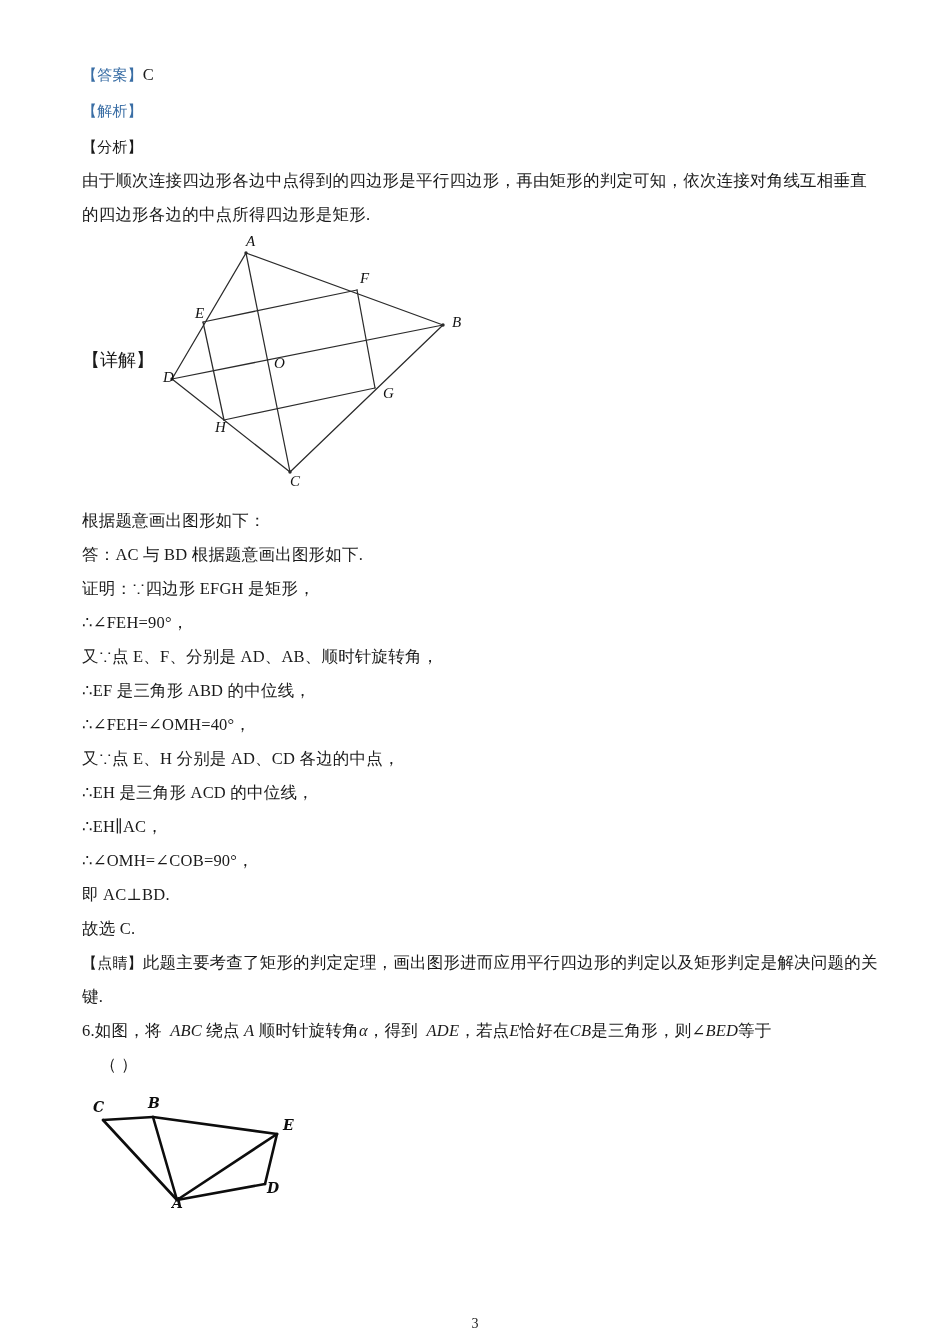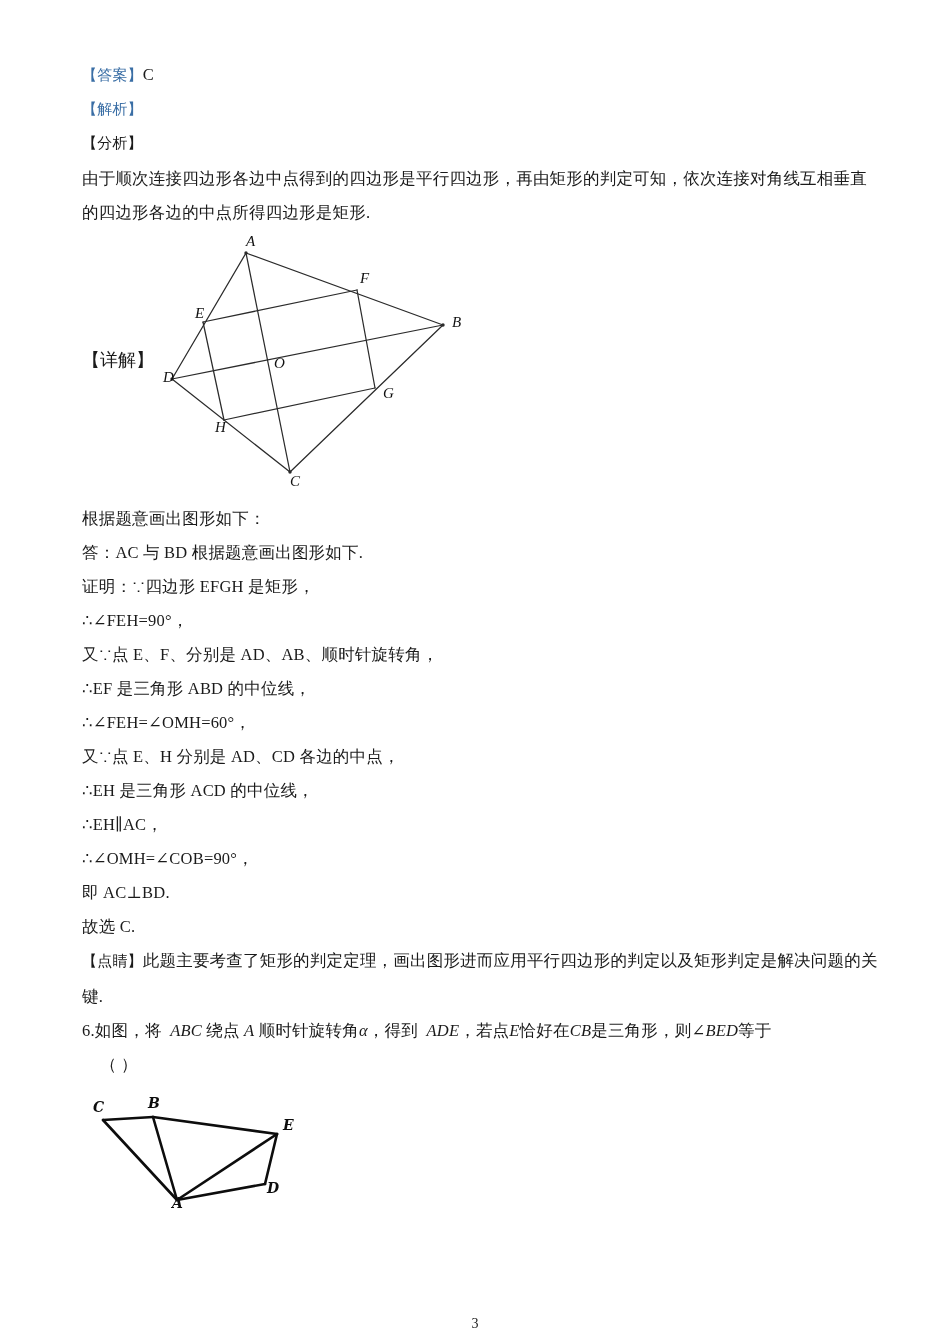--- a/index.html
+++ b/index.html
@@ -34,25 +34,25 @@
     letter-spacing: 0.2px;
   }
   .line.wrap {
     white-space: normal;
     line-height: 34px;
   }
   .blue {
     color: #3a6ea5;
   }
   .tag {
-    font-family: Liberation Sans, sans-serif;
+    font-family: Liberation Mono, monospace;
     font-size: 15px;
   }
   .cjk {
-    font-family: Liberation Mono, monospace;
+    font-family: Liberation Serif, serif;
   }
   .mi {
     font-style: italic;
     font-family: "Liberation Serif", "DejaVu Serif", serif;
   }
 
   
   #fig-efgh {
     position: absolute;
     left: 140px;
@@ -116,21 +116,21 @@
     <div class="line wrap">由于顺次连接四边形各边中点得到的四边形是平行四边形，再由矩形的判定可知，依次连接对角线互相垂直的四边形各边的中点所得四边形是矩形.</div>
 
     <div class="spacer-fig1"></div>
 
     <div class="line">根据题意画出图形如下：</div>
     <div class="line">答：AC 与 BD 根据题意画出图形如下.</div>
     <div class="line">证明：∵四边形 EFGH 是矩形，</div>
     <div class="line">∴∠FEH=90°，</div>
     <div class="line">又∵点 E、F、分别是 AD、AB、顺时针旋转角，</div>
     <div class="line">∴EF 是三角形 ABD 的中位线，</div>
-    <div class="line">∴∠FEH=∠OMH=60°，</div>
+    <div class="line">∴∠FEH=∠OMH=40°，</div>
     <div class="line">又∵点 E、H 分别是 AD、CD 各边的中点，</div>
     <div class="line">∴EH 是三角形 ACD 的中位线，</div>
     <div class="line">∴EH∥AC，</div>
     <div class="line">∴∠OMH=∠COB=90°，</div>
     <div class="line">即 AC⊥BD.</div>
     <div class="line">故选 C.</div>
 
     <div class="line wrap">
       <span class="tag cjk">【点睛】</span><span>此题主要考查了矩形的判定定理，画出图形进而应用平行四边形的判定以及矩形判定是解决问题的关键.</span>
     </div>

